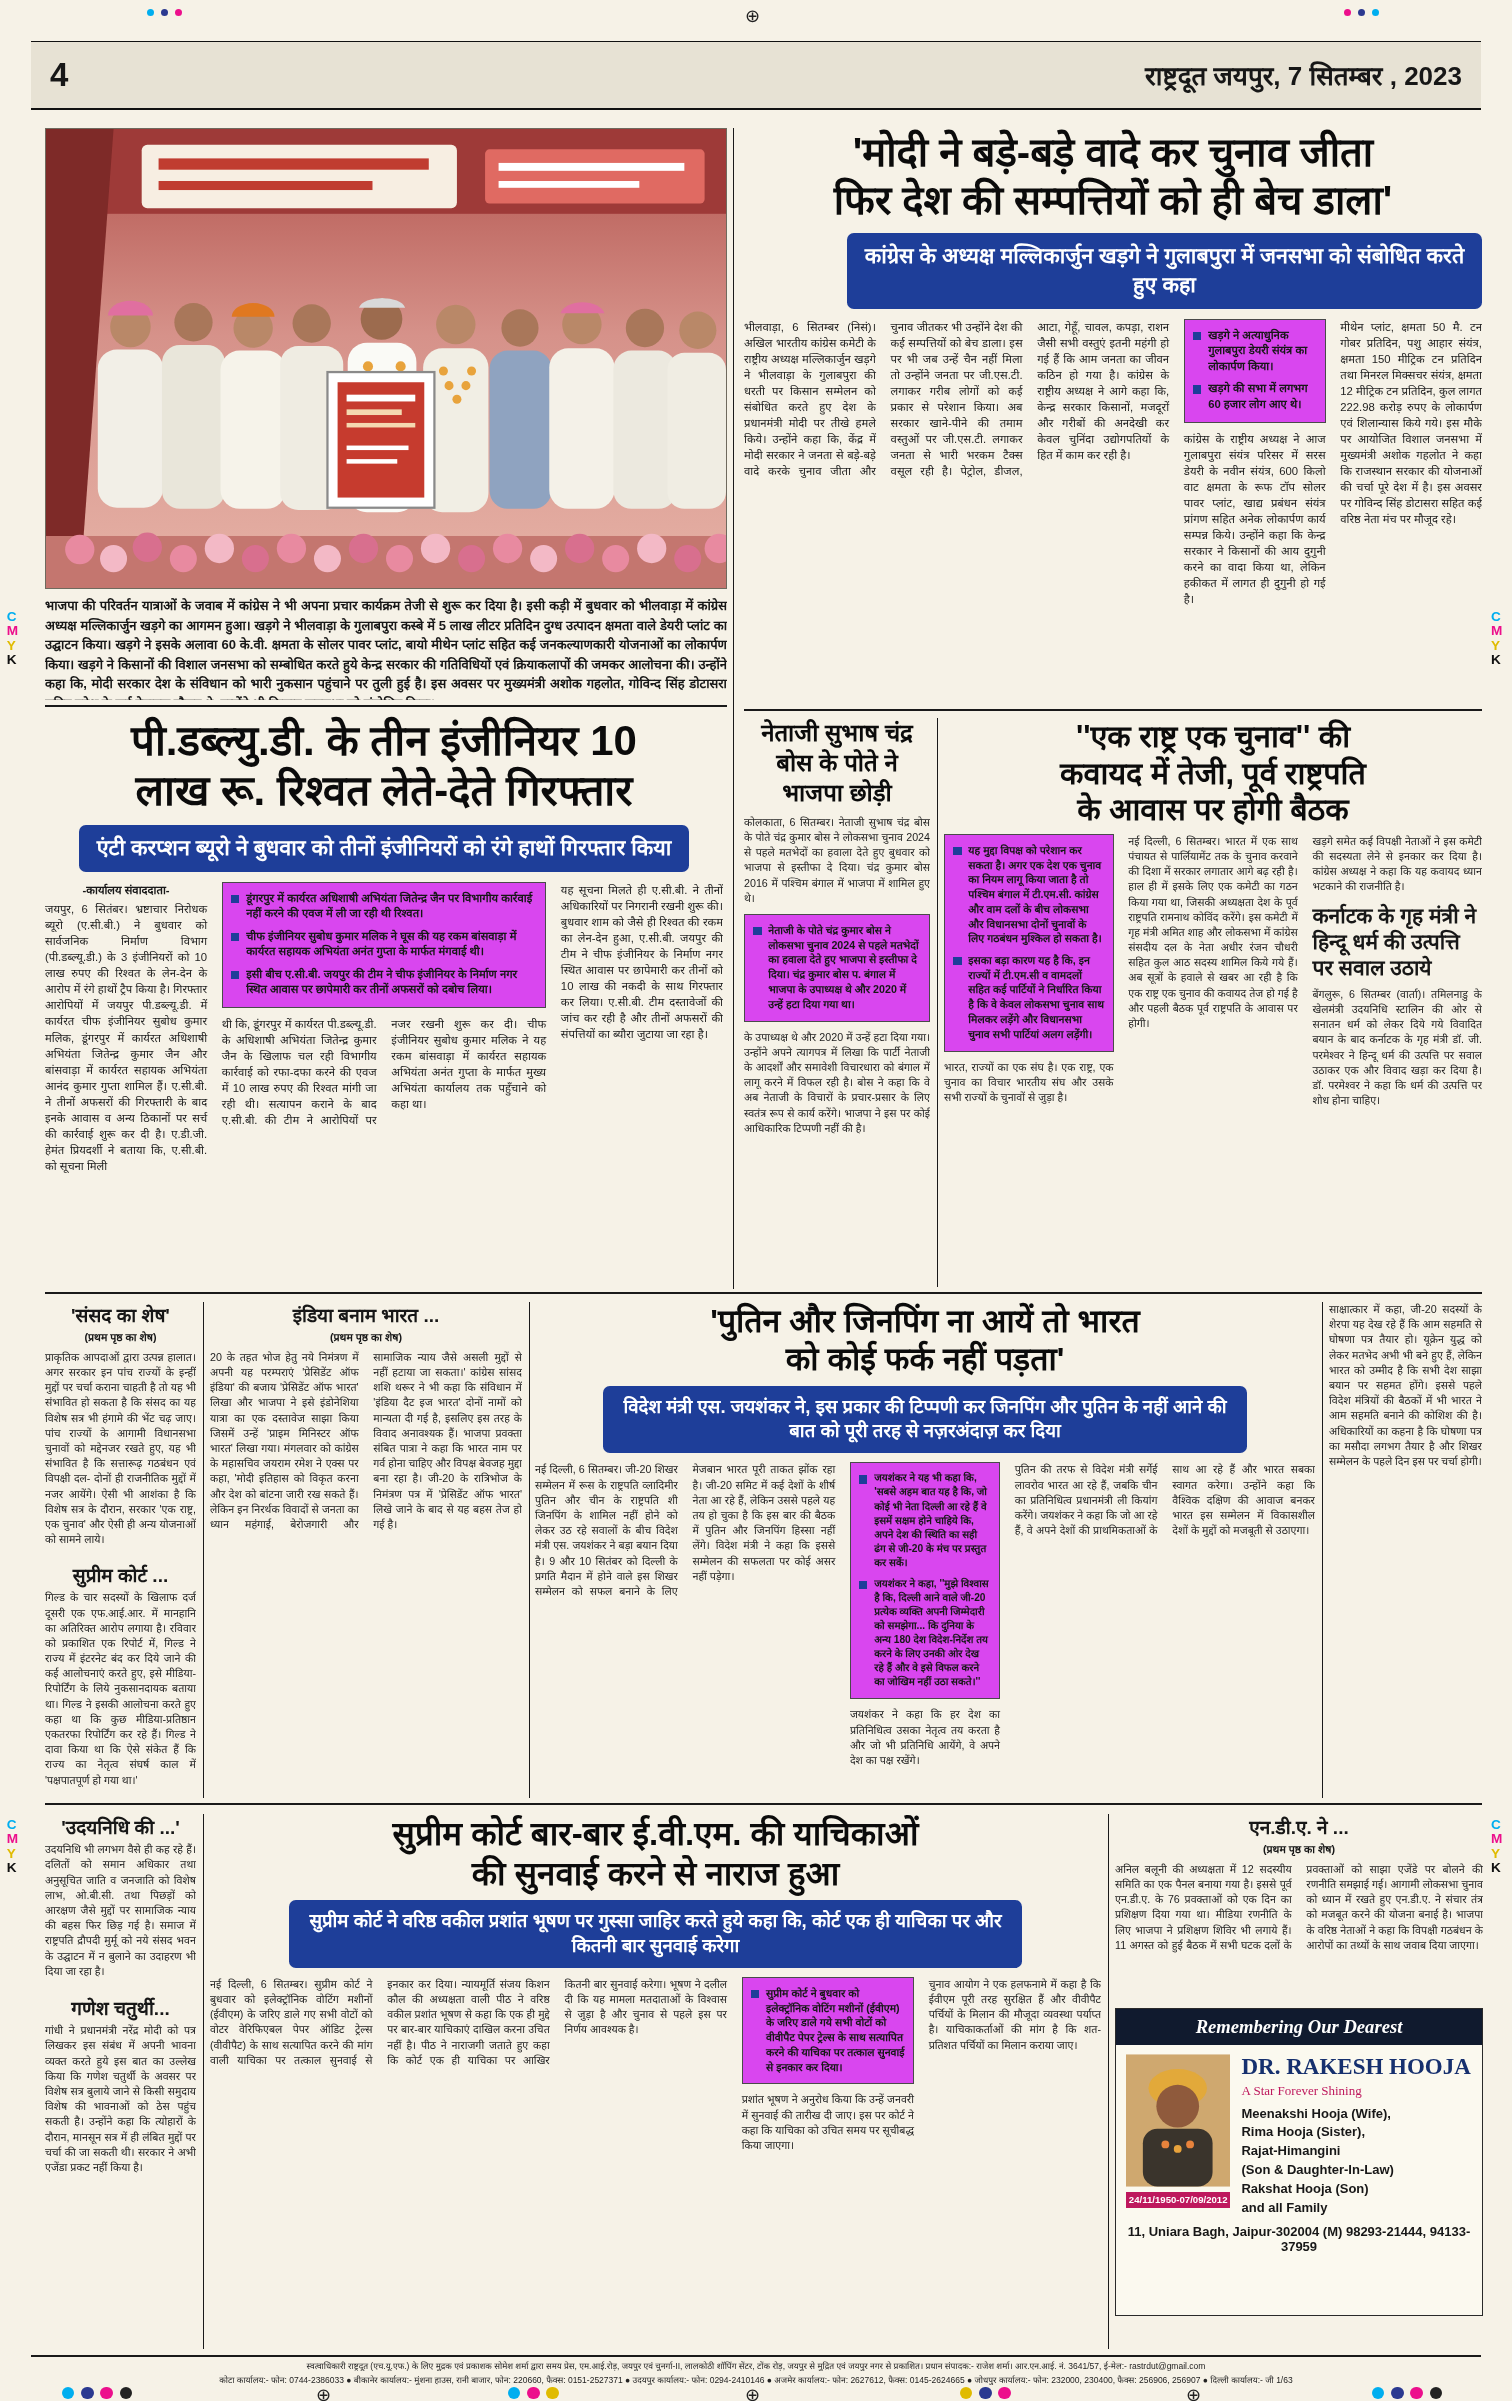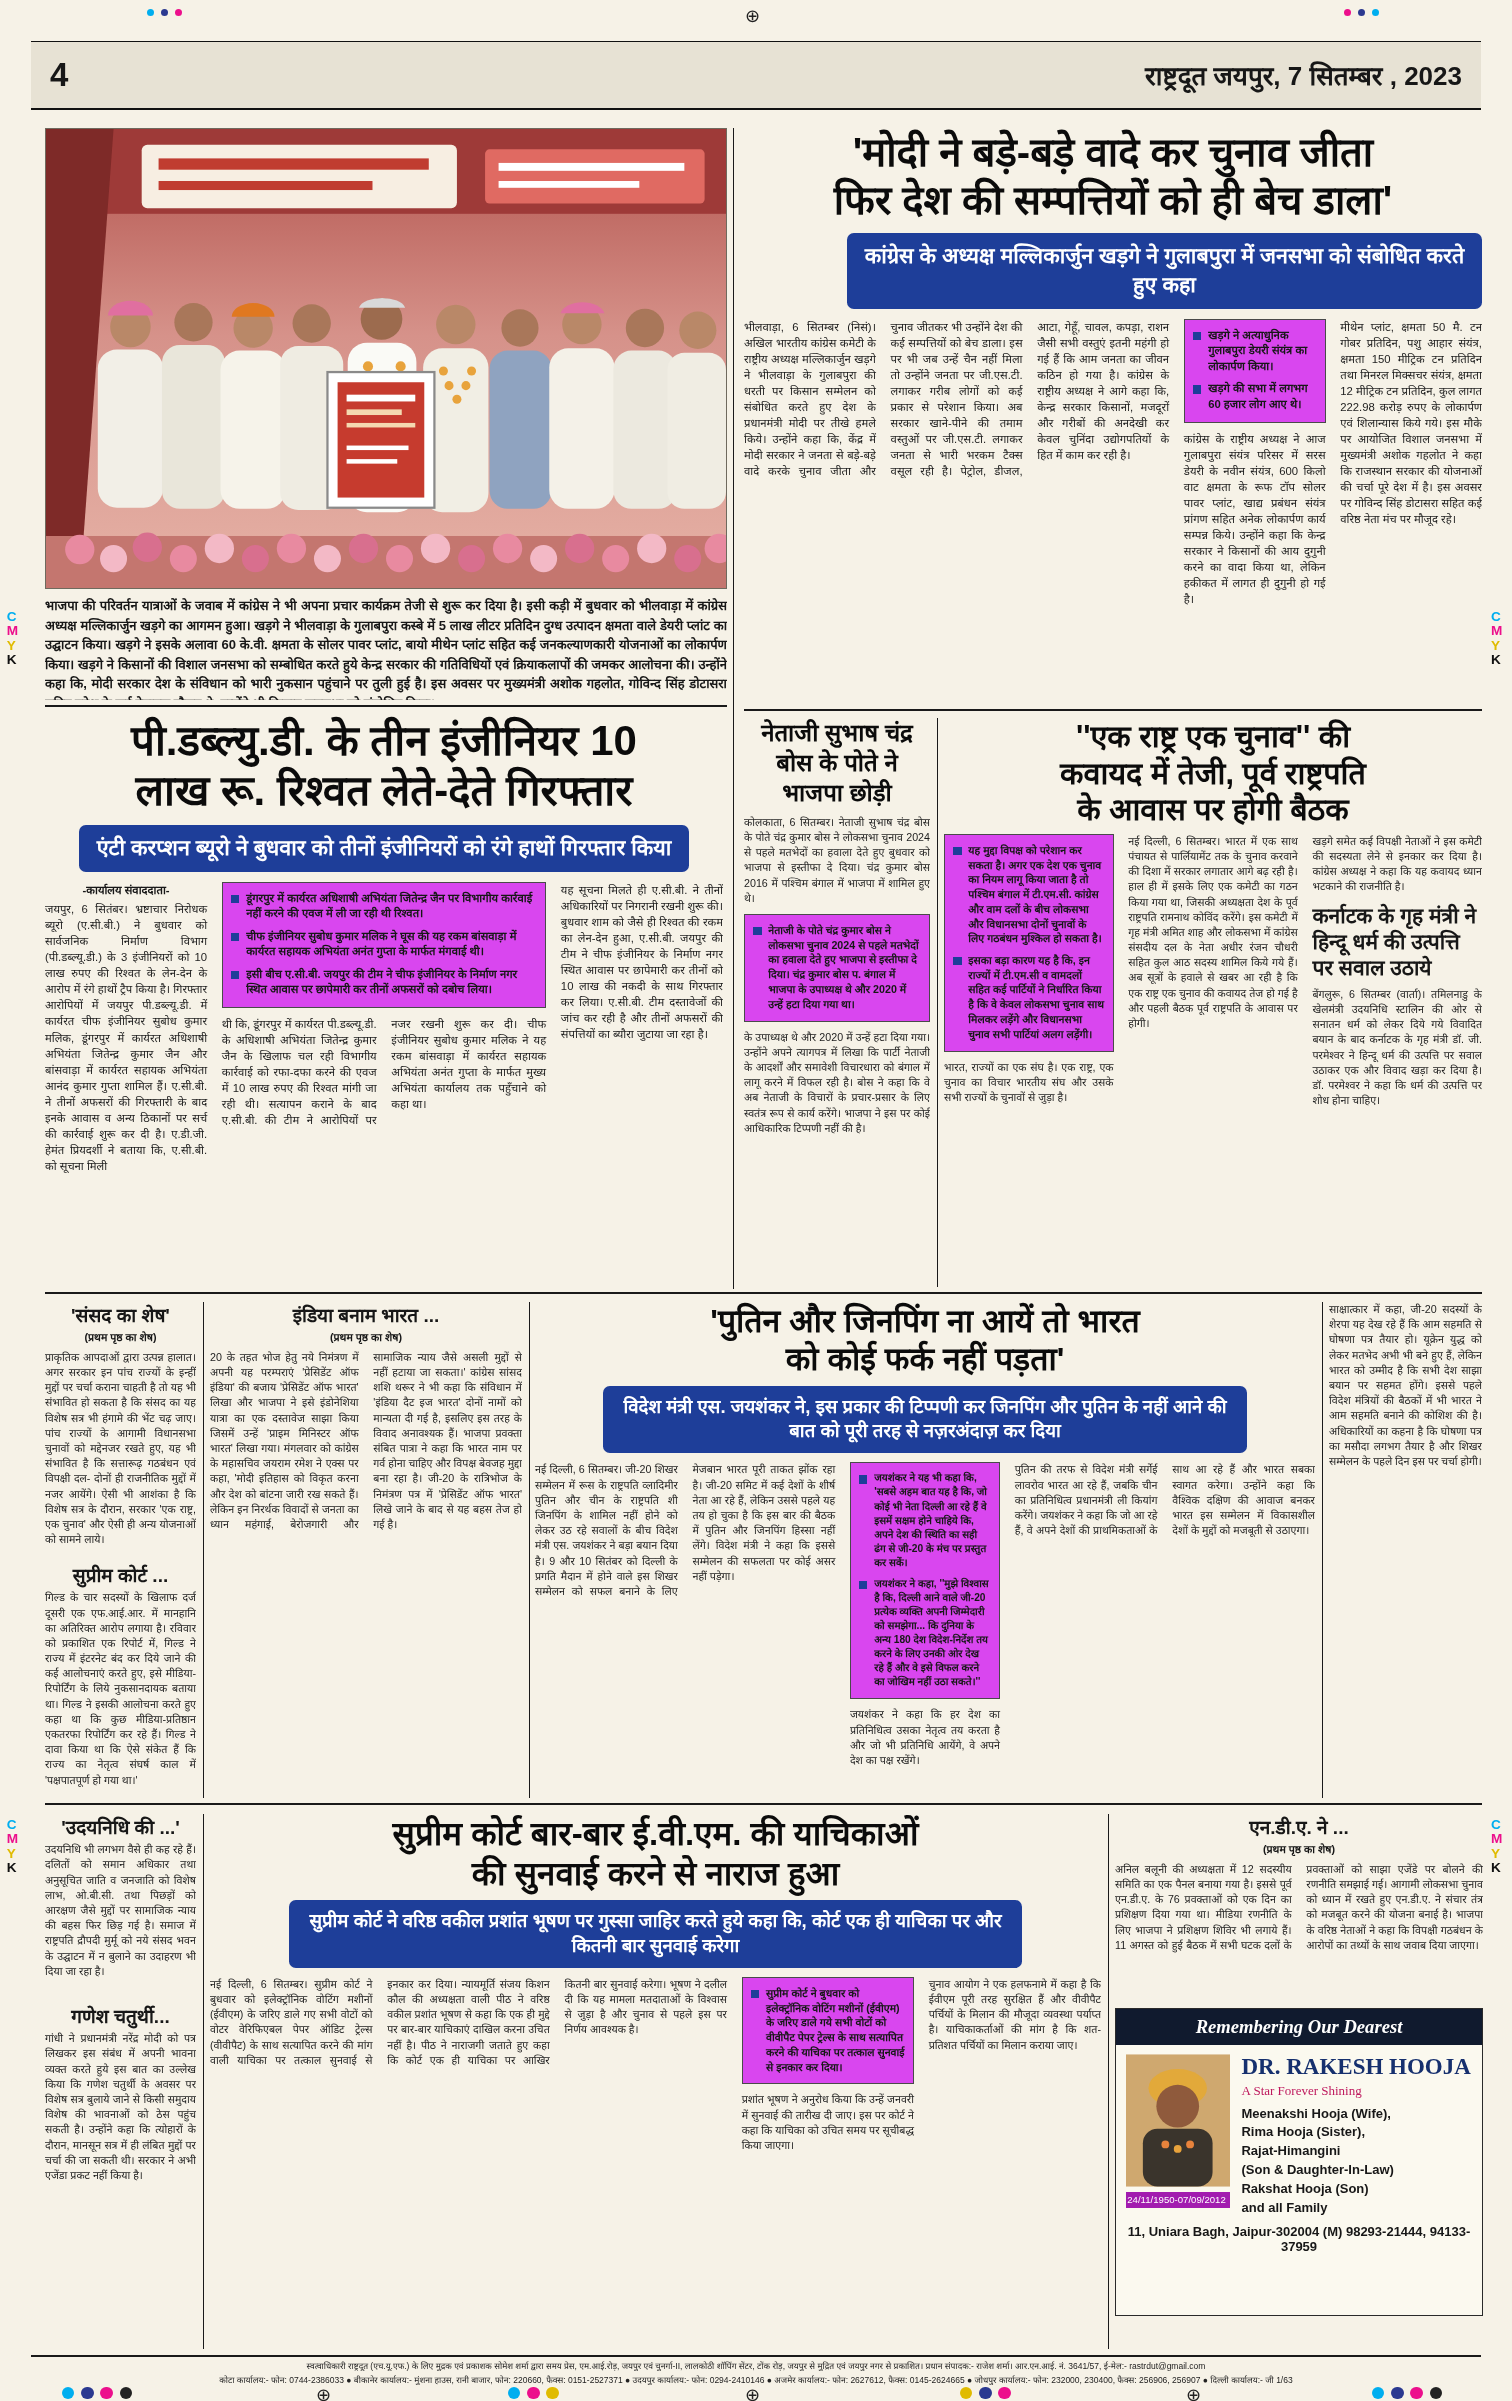--- a/index.html
+++ b/index.html
@@ -36,21 +36,21 @@
   .d-c{background:#00aeef}.d-b{background:#2b3990}.d-m{background:#ec0f8c}.d-y{background:#e0bb00}.d-k{background:#222}
   .reg{font-size:18px;color:#222}
   .footer-line{position:absolute;left:45px;width:1422px;text-align:center;font-size:8.5px;color:#222;white-space:nowrap;overflow:hidden}
   
   .ad{position:absolute;border:1.7px solid #2a2a2a;background:#fbf9ef}
   .ad-banner{background:#101a2e;color:#fff;font-family:"Liberation Serif",serif;font-style:italic;font-weight:700;font-size:18.6px;text-align:center;padding:6.8px 0}
   .ad-body{display:flex;gap:11.3px;padding:9px 10.2px 3.4px 10.2px}
   .ad-name{font-family:"Liberation Serif",serif;font-weight:700;font-size:23px;color:#16306e}
   .ad-tag{font-family:"Liberation Serif",serif;font-size:13px;color:#be185d;margin:3.4px 0 5.6px 0}
   .ad-rel{font-weight:700;font-size:13px;line-height:1.45}
-  .ad-dates{background:#a21caf;color:#fff;font-weight:400;font-size:9.6px;padding:2.3px 1.1px;margin-top:3.4px}
+  .ad-dates{background:#be185d;color:#fff;font-weight:700;font-size:9.6px;text-align:center;padding:2.3px 1.1px;margin-top:3.4px}
   .ad-addr{font-weight:700;font-size:13px;text-align:center;padding:3.4px 4.5px 5.6px 4.5px}
 </style>
 </head>
 <body>
 
 <div class="sheet">
 
   <div class="dotrow" style="left:147px;top:9px">
     <span class="dot sm d-c"></span>
       <span class="dot sm d-b"></span>
@@ -311,21 +311,21 @@
 
   <section class="abs clip" style="left:1329px;top:1302px;width:153px;height:496px">
     <div class="small-txt">साक्षात्कार में कहा, जी-20 सदस्यों के शेरपा यह देख रहे हैं कि आम सहमति से घोषणा पत्र तैयार हो। यूक्रेन युद्ध को लेकर मतभेद अभी भी बने हुए हैं, लेकिन भारत को उम्मीद है कि सभी देश साझा बयान पर सहमत होंगे। इससे पहले विदेश मंत्रियों की बैठकों में भी भारत ने आम सहमति बनाने की कोशिश की है। अधिकारियों का कहना है कि घोषणा पत्र का मसौदा लगभग तैयार है और शिखर सम्मेलन के पहले दिन इस पर चर्चा होगी।</div>
   </section>
 
   <div class="hrule" style="left:45px;top:1803px;width:1437px"></div>
 
   <section class="abs clip" style="left:45px;top:1814px;width:151px;height:535px">
     <div class="cont-title">'उदयनिधि की ...'</div>
     <div class="small-txt">उदयनिधि भी लगभग वैसे ही कह रहे हैं। दलितों को समान अधिकार तथा अनुसूचित जाति व जनजाति को विशेष लाभ, ओ.बी.सी. तथा पिछड़ों को आरक्षण जैसे मुद्दों पर सामाजिक न्याय की बहस फिर छिड़ गई है। समाज में राष्ट्रपति द्रौपदी मुर्मू को नये संसद भवन के उद्घाटन में न बुलाने का उदाहरण भी दिया जा रहा है।</div>
-    <div class="cont-title" style="margin-top:24px">गणेश चतुर्थी...</div>
+    <div class="cont-title" style="margin-top:16px">गणेश चतुर्थी...</div>
     <div class="small-txt">गांधी ने प्रधानमंत्री नरेंद्र मोदी को पत्र लिखकर इस संबंध में अपनी भावना व्यक्त करते हुये इस बात का उल्लेख किया कि गणेश चतुर्थी के अवसर पर विशेष सत्र बुलाये जाने से किसी समुदाय विशेष की भावनाओं को ठेस पहुंच सकती है। उन्होंने कहा कि त्योहारों के दौरान, मानसून सत्र में ही लंबित मुद्दों पर चर्चा की जा सकती थी। सरकार ने अभी एजेंडा प्रकट नहीं किया है।</div>
   </section>
 
   <div class="vrule" style="left:203px;top:1814px;height:535px"></div>
 
   <section class="abs clip" style="left:210px;top:1814px;width:891px;height:535px">
     <div class="headline" style="font-size:33px">सुप्रीम कोर्ट बार-बार ई.वी.एम. की याचिकाओं</div>
     <div class="headline" style="font-size:33px">की सुनवाई करने से नाराज हुआ</div>
     <div class="kicker" style="margin:6.8px 79px 0 79px;font-size:18.6px">सुप्रीम कोर्ट  ने वरिष्ठ वकील प्रशांत भूषण पर गुस्सा जाहिर करते हुये कहा कि, कोर्ट एक ही याचिका पर और कितनी बार सुनवाई करेगा</div>
     <div class="flexrow clip" style="margin-top:9px;height:350px">

